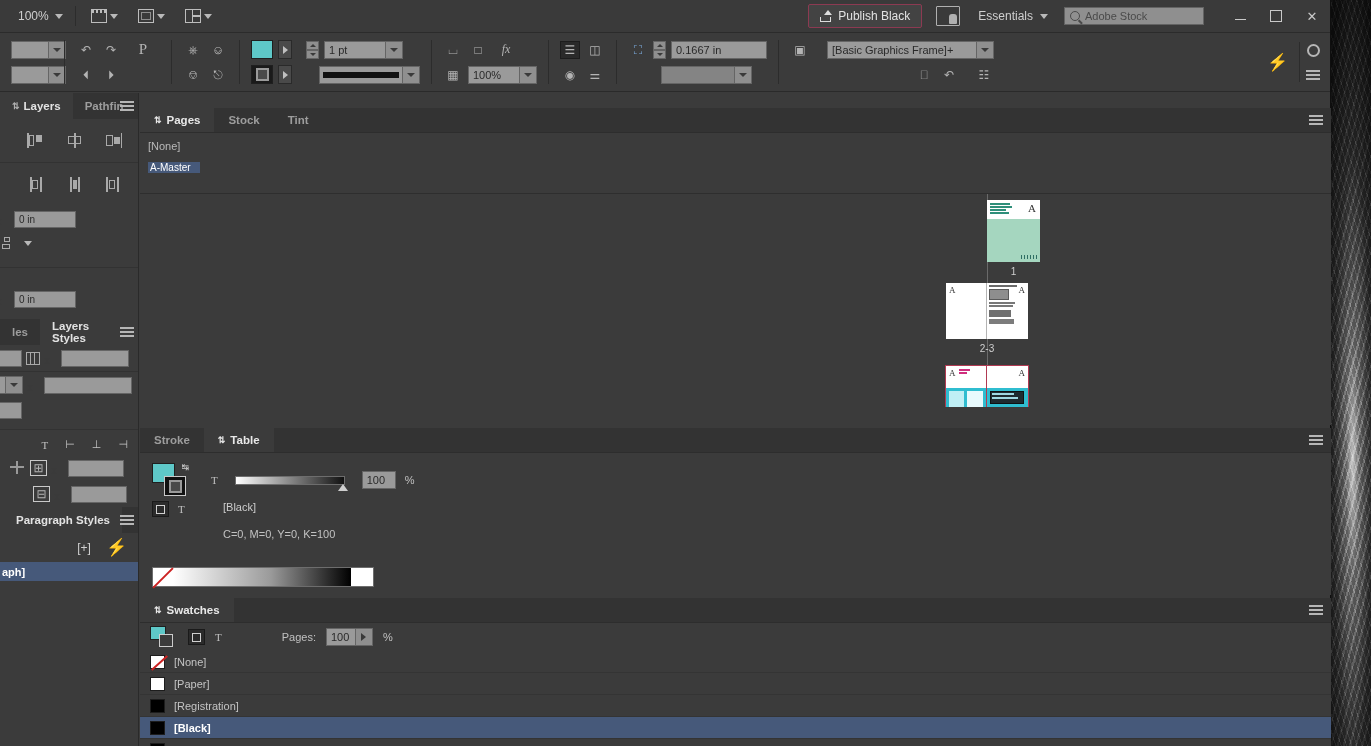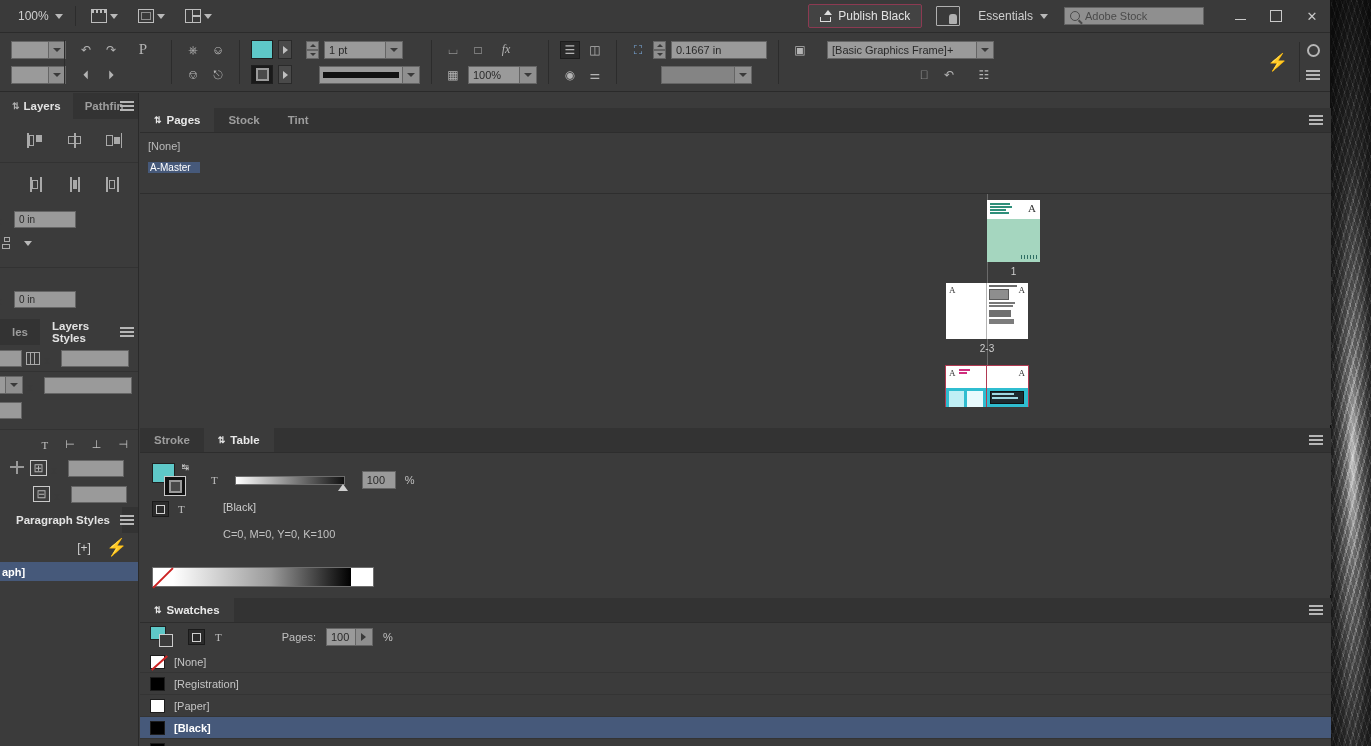--- a/index.html
+++ b/index.html
@@ -733,26 +733,26 @@
       </span>
       <span style="font-size:11px;color:#c0c0c0">%</span>
     </div>
 
     <div>
       <div class="swrow">
         <span class="swchip none"></span>
         <span class="swname">[None]</span>
       </div>
       <div class="swrow">
+        <span class="swchip" style="background:#fff"></span>
+        <span class="swname">[Paper]</span>
+      </div>
+      <div class="swrow">
         <span class="swchip" style="background:#000"></span>
         <span class="swname">[Registration]</span>
-      </div>
-      <div class="swrow">
-        <span class="swchip" style="background:#fff"></span>
-        <span class="swname">[Paper]</span>
       </div>
       <div class="swrow sel">
         <span class="swchip" style="background:#000"></span>
         <span class="swname">[Black]</span>
       </div>
       <div class="swrow">
         <span class="swchip" style="background:#000"></span>
       </div>
     </div>
   </div>

